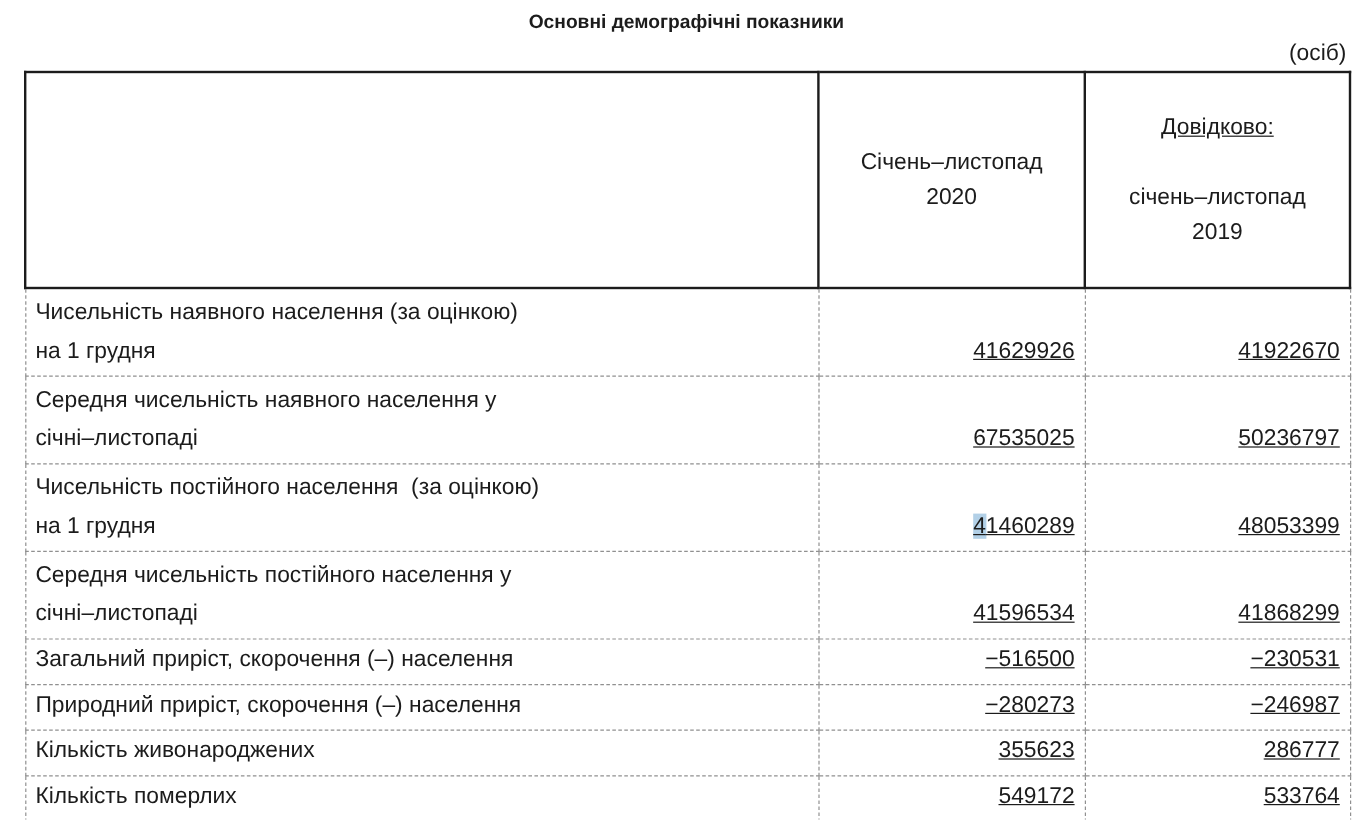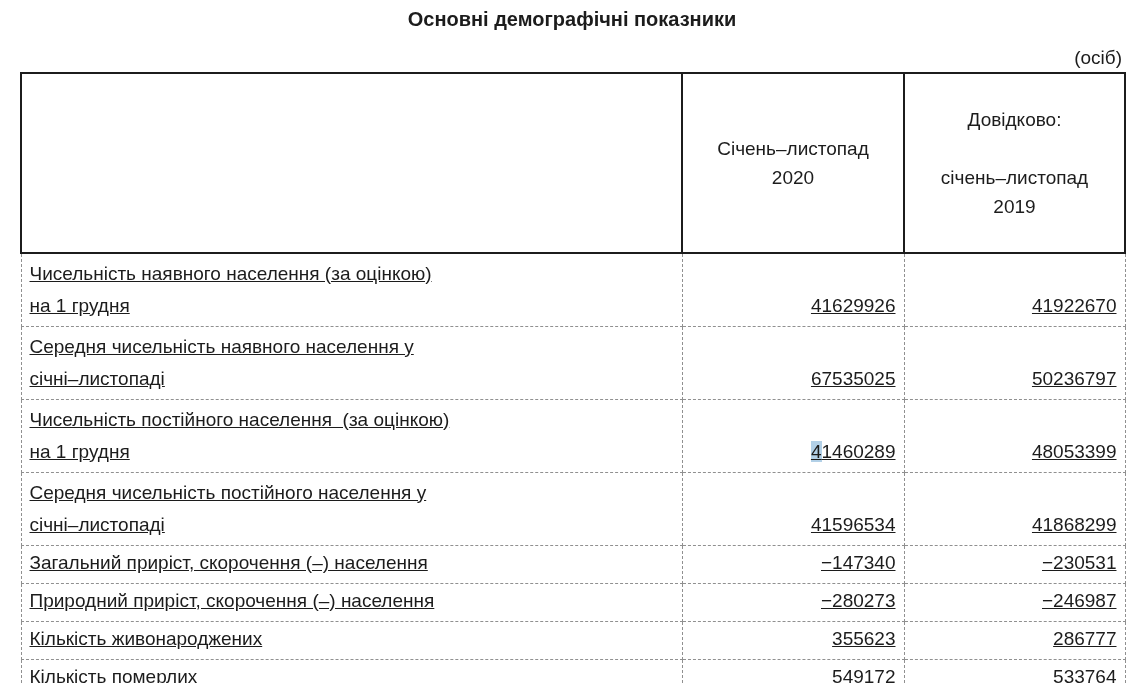--- a/index.html
+++ b/index.html
@@ -13,29 +13,29 @@
     -webkit-font-smoothing: antialiased;
   }
   .page {
     width: 1104px;
     margin: 0 0 0 20px;
     padding-top: 6px;
   }
   .doc-title {
     text-align: center;
     font-weight: bold;
-    font-size: 20px;
+    font-size: 16px;
     line-height: 26px;
     margin: 0;
   }
   .unit-note {
     text-align: right;
     font-size: 19px;
     line-height: 24px;
-    margin: 14px 2px 2px 0;
+    margin: 1px 2px 2px 0;
   }
   table.stats {
     border-collapse: collapse;
     table-layout: fixed;
     width: 1104px;
     font-size: 19px;
   }
   col.c-label  { width: 661px; }
   col.c-v2020  { width: 222px; }
   col.c-v2019  { width: 221px; }
@@ -46,38 +46,38 @@
     font-size: 19px;
     line-height: 29px;
     text-align: center;
     vertical-align: middle;
     height: 92px;
     white-space: pre-line;
     padding: 2px 4px;
   }
   .underlined {
     display: block;
+    text-decoration: underline;
   }
   .hdr-period {
     display: block;
     white-space: pre-line;
   }
 
   tbody td {
     border: 1px dashed #909090;
     vertical-align: bottom;
     padding: 1px 8px 4px 8px;
     line-height: 32px;
   }
   tr.tall   { height: 73px; }
   tr.single { height: 34px; }
   td.label {
     text-align: left;
     white-space: pre-wrap;
-    text-decoration: underline;
   }
   td.num {
     text-align: right;
     text-decoration: underline;
   }
   .sel {  }
 </style>
 </head>
 <body>
 
@@ -124,21 +124,21 @@
         <td class="num">48053399</td>
       </tr>
       <tr class="tall">
         <td class="label">Середня чисельність постійного населення у
 січні–листопаді</td>
         <td class="num"><span class="sel"></span><span>41596534</span></td>
         <td class="num">41868299</td>
       </tr>
       <tr class="single">
         <td class="label">Загальний приріст, скорочення (–) населення</td>
-        <td class="num"><span class="sel"></span><span>−147340</span></td>
+        <td class="num"><span class="sel"></span><span>−516500</span></td>
         <td class="num">−230531</td>
       </tr>
       <tr class="single">
         <td class="label">Природний приріст, скорочення (–) населення</td>
         <td class="num"><span class="sel"></span><span>−280273</span></td>
         <td class="num">−246987</td>
       </tr>
       <tr class="single">
         <td class="label">Кількість живонароджених</td>
         <td class="num"><span class="sel"></span><span>355623</span></td>

